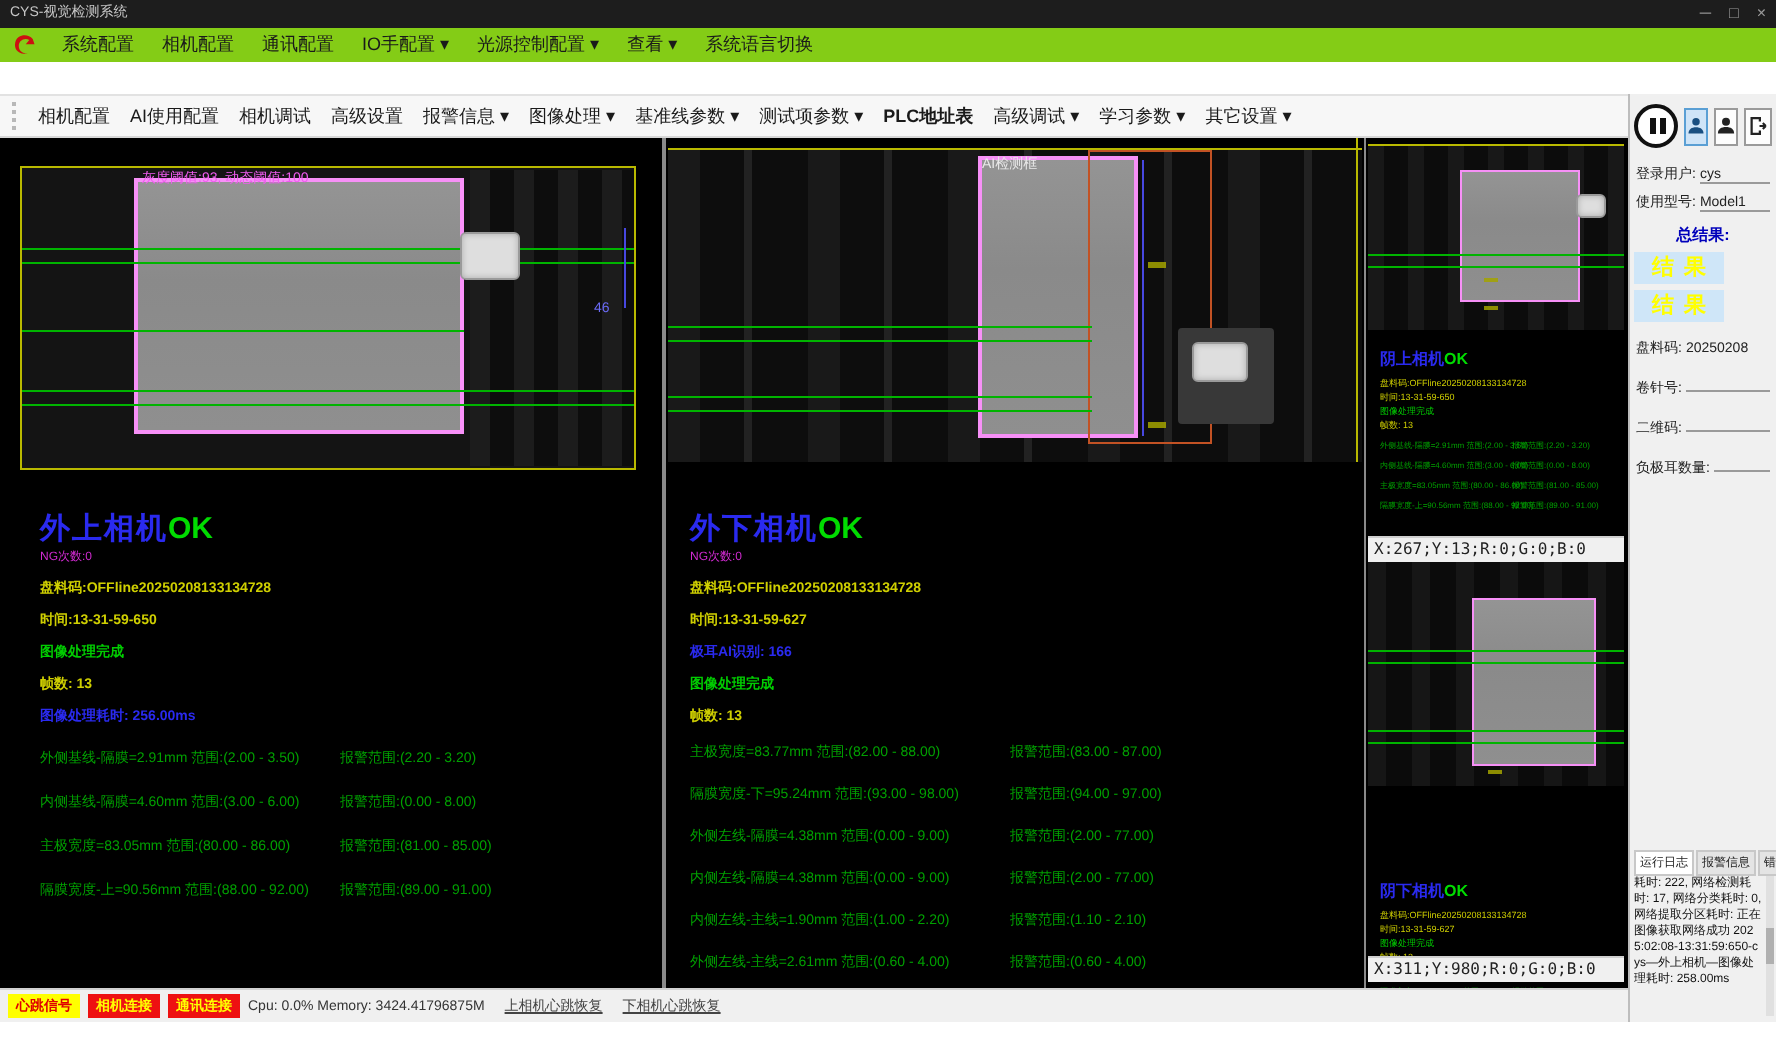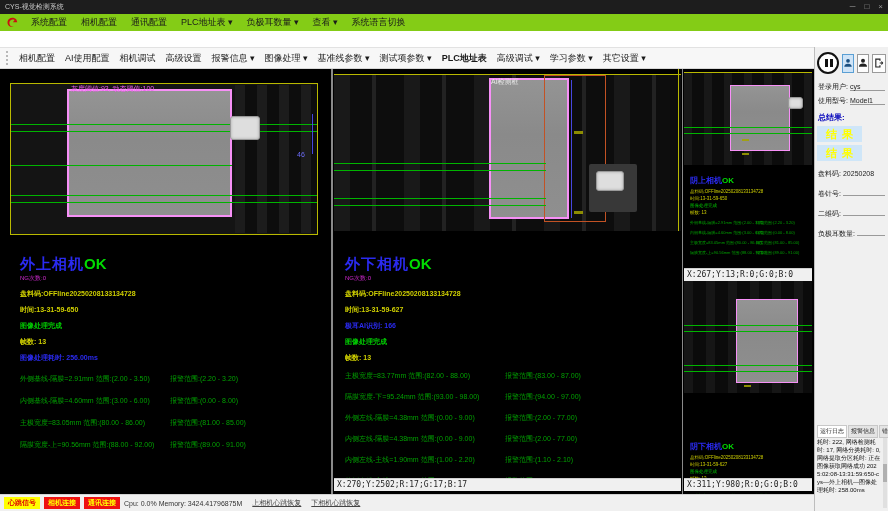--- a/index.html
+++ b/index.html
@@ -73,21 +73,21 @@
   .sidepanel { position:absolute; left:814px; top:47px; width:74px; height:465px; background:#f0f0f0; border-left:1px solid #bdbdbd; font-size:7px; color:#222; }
   .btnrow { display:flex; align-items:center; gap:3px; padding:5px 2px 4px 2px; }
   .pausebtn { width:22px; height:22px; border:2px solid #111; border-radius:50%; position:relative; background:#fff; flex:0 0 auto; }
   .pausebtn i { position:absolute; top:5px; width:2.5px; height:8px; background:#111; }
   .pausebtn i.b1 { left:6px; } .pausebtn i.b2 { left:11px; }
   .sqbtn { width:15px; height:19px; border:1px solid #9a9a9a; background:#fdfdfd; display:flex; align-items:center; justify-content:center; }
   .sqbtn.sel { background:#cfe4f7; border-color:#5a9fd4; }
   .frow { display:flex; align-items:baseline; margin:4px 3px 0 3px; }
   .flabel { white-space:nowrap; }
   .fval { flex:1; border-bottom:1px solid #9a9a9a; margin-left:2px; min-height:8px; font-size:7px; }
-  .totlabel { margin:6px 3px 0 3px; font-weight:bold; color:#0000bb; font-size:8px; }
+  .totlabel { margin:6px 3px 0 3px; font-weight:bold; color:#0000bb; font-size:8px;text-align:center; }
   .resbox { width:45px; height:16px; background:#cfe6f8; color:#ffff00; font-weight:bold; font-size:11px; line-height:16px; text-align:center; letter-spacing:5px; padding-left:5px; margin:3px 0 0 2px; }
   .logtabs { position:absolute; left:2px; top:378px; display:flex; gap:1px; }
   .logtab { font-size:6px; padding:1px 2px; background:#e4e4e4; border:1px solid #c8c8c8; white-space:nowrap; }
   .logtab.sel { background:#fff; }
   .logtext { position:absolute; left:2px; top:391px; width:64px; height:70px; font-size:6px; line-height:8px; color:#111; word-break:break-all; overflow:hidden; }
   .logscroll { position:absolute; right:1px; top:391px; width:4px; height:70px; background:#e0e0e0; }
   .logscroll i { display:block; width:4px; height:18px; background:#b0b0b0; margin-top:26px; }
 
   
   .statusbar { position:absolute; left:0; top:494px; width:814px; height:17px; background:#f0f0f0; border-top:1px solid #d2d2d2; display:flex; align-items:center; gap:4px; padding-left:4px; font-size:7px; color:#333; }
@@ -113,22 +113,22 @@
 
   <div class="menubar">
     <span class="logo">
       <svg width="14" height="14" viewBox="0 0 16 16">
           <path d="M13 4 C10 0.5 4 1.5 3 6 C2 10.5 6 13.5 10 12 C7.5 12.5 5 11 5 8 C5 5 8 3 11 4.5 L9 7 L14 7 Z" fill="#cc1111"></path>
         </svg>
     </span>
     <span class="mi">系统配置</span>
     <span class="mi">相机配置</span>
     <span class="mi">通讯配置</span>
-    <span class="mi">PLC地址表 ▾</span>
-    <span class="mi">负极耳数量 ▾</span>
+    <span class="mi">IO手配置 ▾</span>
+    <span class="mi">光源控制配置 ▾</span>
     <span class="mi">查看 ▾</span>
     <span class="mi">系统语言切换</span>
   </div>
 
 
   <div class="toolbar">
     <span class="grip"></span>
     <span class="ti">相机配置</span>
     <span class="ti">AI使用配置</span>
     <span class="ti">相机调试</span>
@@ -237,21 +237,20 @@
           <div class="mrow" style="margin-bottom:11px;">
               <span class="mc1" style="width:160px;">内侧左线-主线=1.90mm 范围:(1.00 - 2.20)</span>
               <span>报警范围:(1.10 - 2.10)</span>
             </div>
           <div class="mrow" style="margin-bottom:11px;">
               <span class="mc1" style="width:160px;">外侧左线-主线=2.61mm 范围:(0.60 - 4.00)</span>
               <span>报警范围:(0.60 - 4.00)</span>
             </div>
         </div>
       </div>
-      <div class="coordbar" style="top:409px;">X:270;Y:2502;R:17;G:17;B:17</div>
     </div>
 
     <div class="vdiv" style="left:682px;width:1px;"></div>
 
     <div class="view" style="left:684px;width:128px;height:212px;">
       <div class="imgarea" style="width:128px;height:96px;">
         <div class="machine" style="left:0;top:4px;width:128px;height:92px;background:repeating-linear-gradient(90deg,#181818 0 8px,#0c0c0c 8px 20px);"></div>
         <div class="yline-h" style="left:0;top:3px;width:128px;"></div>
         <div class="cell" style="left:46px;top:16px;width:60px;height:66px;border-width:1px;"></div>
         <div class="tabwhite" style="left:104px;top:28px;width:15px;height:12px;"></div>

